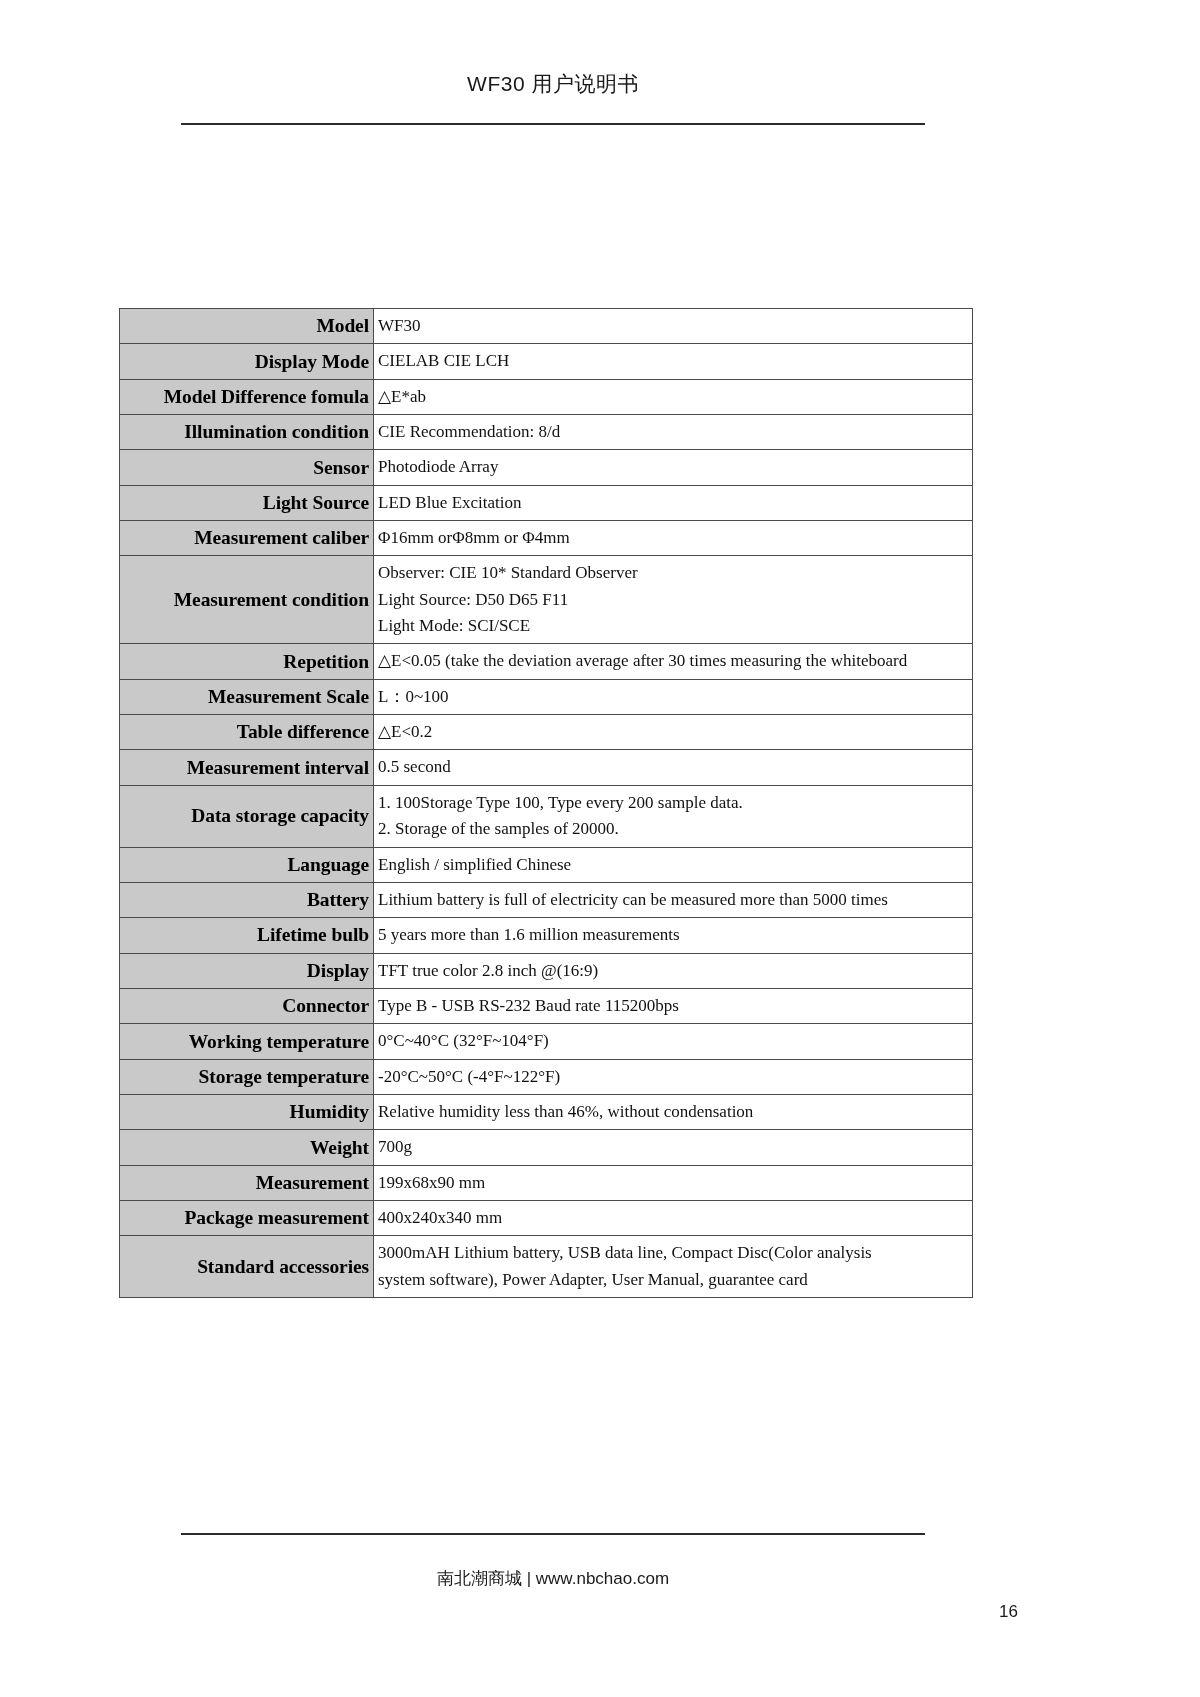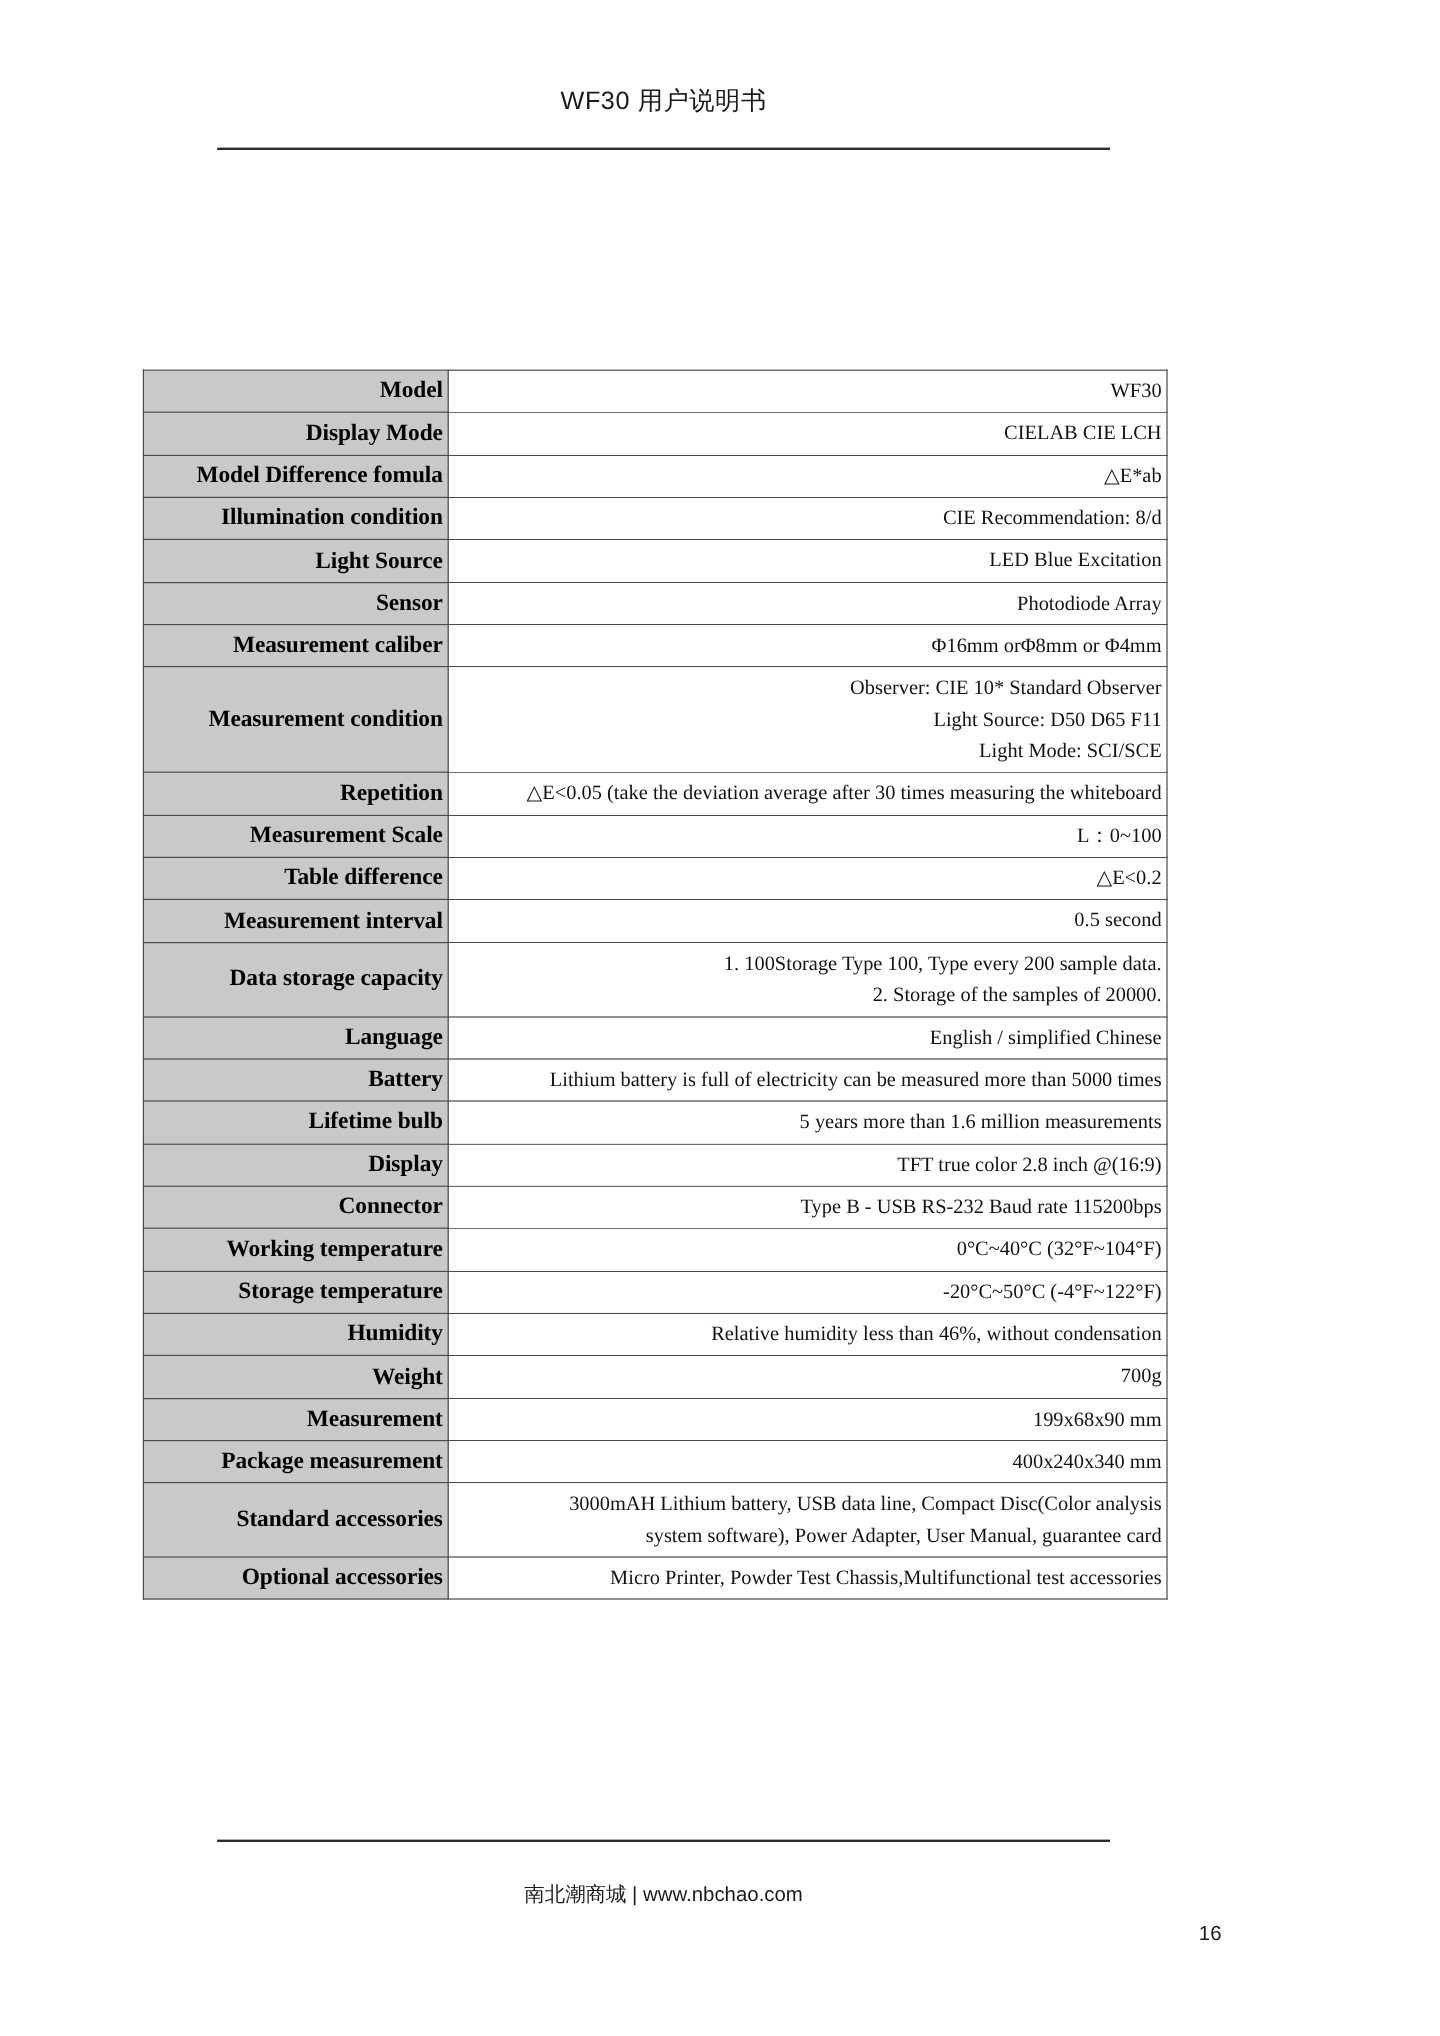--- a/index.html
+++ b/index.html
@@ -76,21 +76,21 @@
     font-weight: bold;
     font-size: 19.5px;
     line-height: 1.22;
     padding: 5px 4px 5px 4px;
     letter-spacing: -0.1px;
     color: #000;
     white-space: nowrap;
   }
   td.value {
     background: #ffffff;
-    text-align: right;
+    text-align: left;
     font-size: 17px;
     line-height: 1.55;
     padding: 4px 2px 4px 5px;
     color: #111;
     position: relative;
   }
   td.value .vline {
     display: block;
     white-space: nowrap;
   }
@@ -168,29 +168,29 @@
               <span class="vline">△E*ab</span>
             </td>
           </tr>
           <tr>
             <td class="label">Illumination condition</td>
             <td class="value nowrap-overflow">
               <span class="vline">CIE Recommendation: 8/d</span>
             </td>
           </tr>
           <tr>
+            <td class="label">Sensor</td>
+            <td class="value nowrap-overflow">
+              <span class="vline">Photodiode Array</span>
+            </td>
+          </tr>
+          <tr>
             <td class="label">Light Source</td>
             <td class="value nowrap-overflow">
               <span class="vline">LED Blue Excitation</span>
-            </td>
-          </tr>
-          <tr>
-            <td class="label">Sensor</td>
-            <td class="value nowrap-overflow">
-              <span class="vline">Photodiode Array</span>
             </td>
           </tr>
           <tr>
             <td class="label">Measurement caliber</td>
             <td class="value nowrap-overflow">
               <span class="vline">Φ16mm orΦ8mm or Φ4mm</span>
             </td>
           </tr>
           <tr>
             <td class="label">Measurement condition</td>
@@ -297,26 +297,20 @@
               <span class="vline">400x240x340 mm</span>
             </td>
           </tr>
           <tr>
             <td class="label">Standard accessories</td>
             <td class="value" style="white-space: normal;">
               <span class="vline">3000mAH Lithium battery, USB data line, Compact Disc(Color analysis</span>
               <span class="vline">system software), Power Adapter,  User Manual, guarantee card</span>
             </td>
           </tr>
-          <tr>
-            <td class="label">Optional accessories</td>
-            <td class="value nowrap-overflow">
-              <span class="vline">Micro Printer,  Powder Test Chassis,Multifunctional test accessories</span>
-            </td>
-          </tr>
         </tbody>
     </table>
   </div>
 
   <div class="footer-rule"></div>
   <div class="footer-text">南北潮商城 | www.nbchao.com</div>
   <div class="footer-page">16</div>
 
 </div>
 

